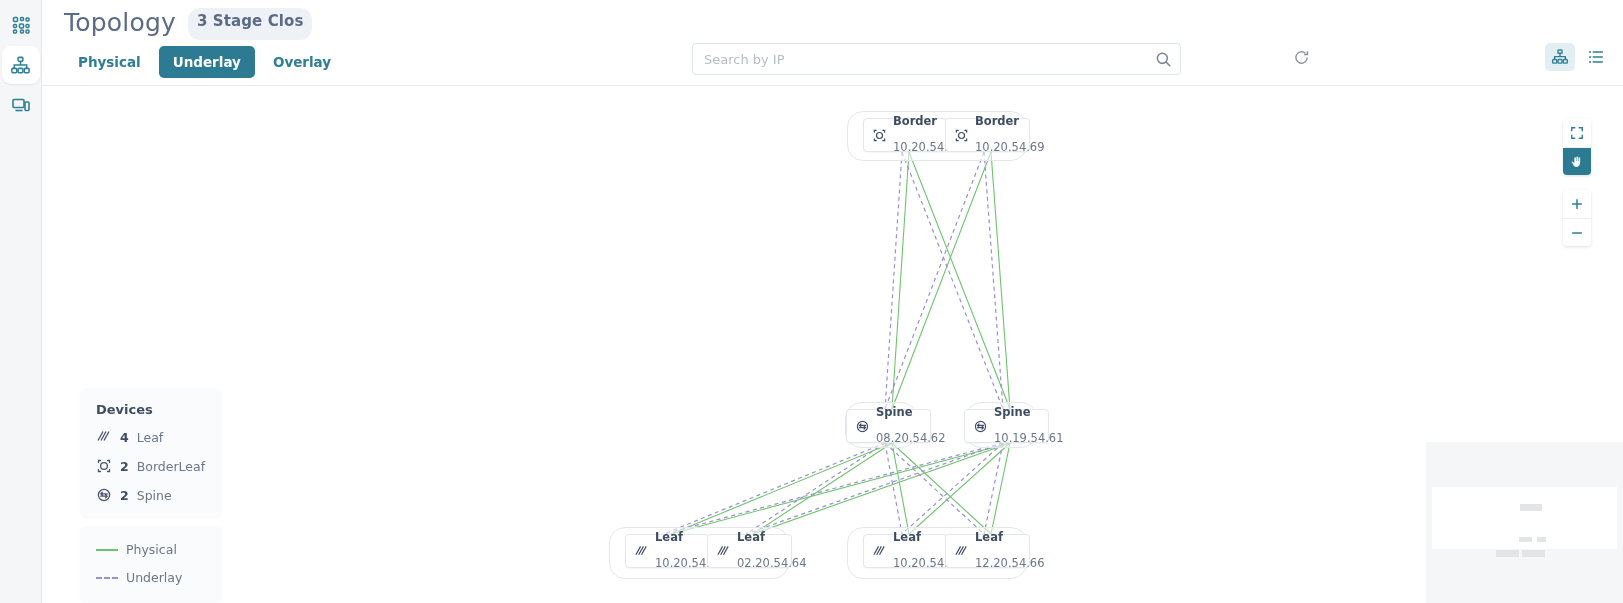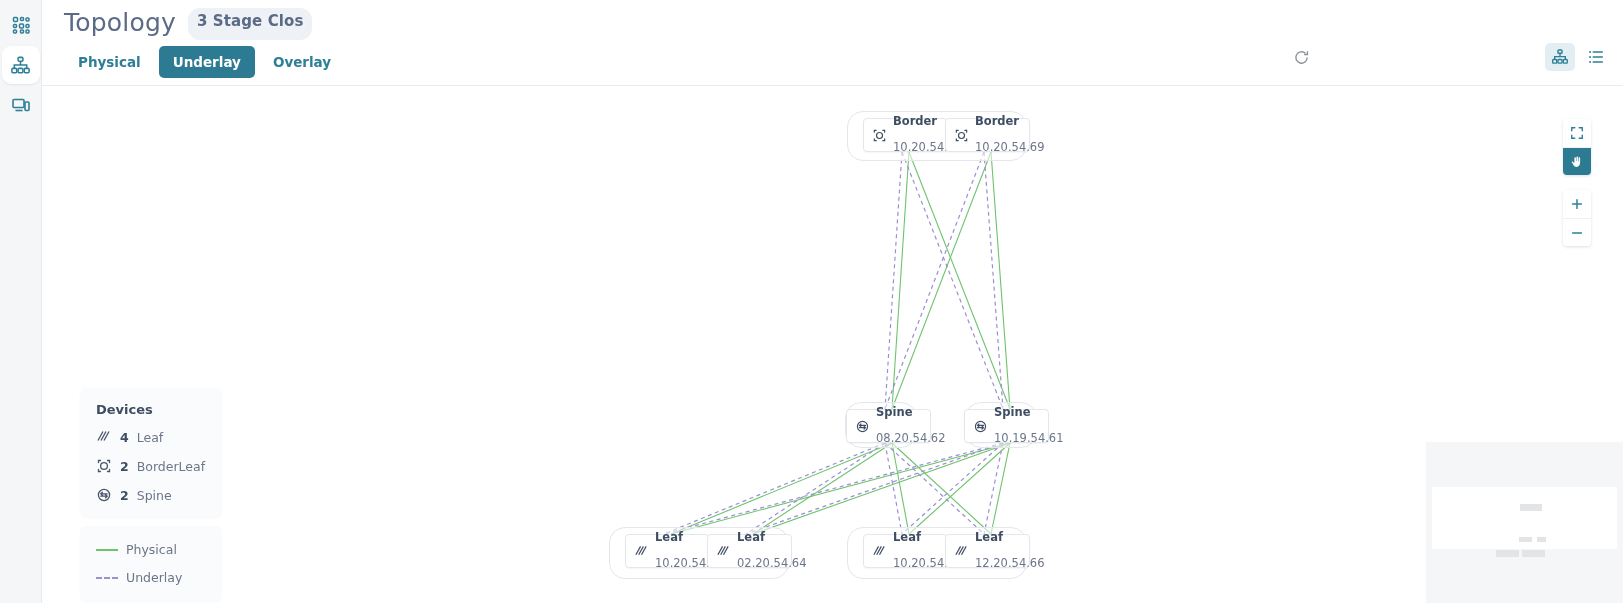--- a/index.html
+++ b/index.html
@@ -191,20 +191,29 @@
       <span class="badge">3 Stage Clos</span>
     </div>
 
     <div class="tool-row">
       <div class="tabs">
         <div class="tab">Physical</div>
         <div class="tab active">Underlay</div>
         <div class="tab">Overlay</div>
       </div>
 
+      <div class="search-wrap">
+        <input class="search-input" type="text" placeholder="Search by IP" style="">
+        <span class="search-icon-btn">
+          <svg width="17" height="17" viewBox="0 0 18 18" fill="none" stroke="currentColor" stroke-width="1.6">
+            <circle cx="7.8" cy="7.8" r="5.3"></circle>
+              <path d="M11.7 11.7L16 16"></path>
+          </svg>
+        </span>
+      </div>
 
       <div class="refresh-btn">
         <svg width="17" height="17" viewBox="0 0 18 18" fill="none" stroke="currentColor" stroke-width="1.5">
           <path d="M15 9a6 6 0 1 1-1.9-4.4"></path>
             <path d="M15.3 2.3v3.5h-3.5"></path>
         </svg>
       </div>
 
       <div class="view-toggles">
         <div class="vt active">

